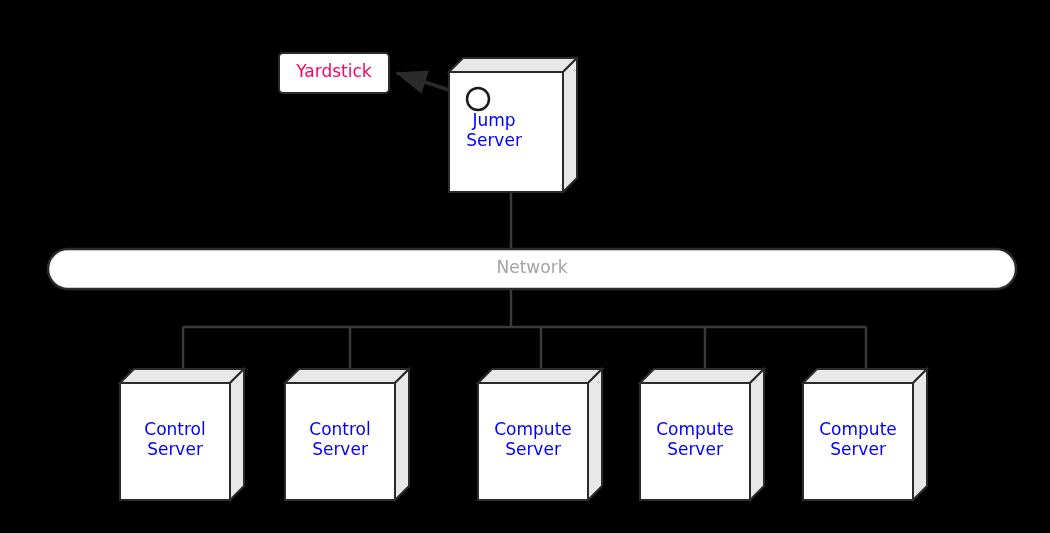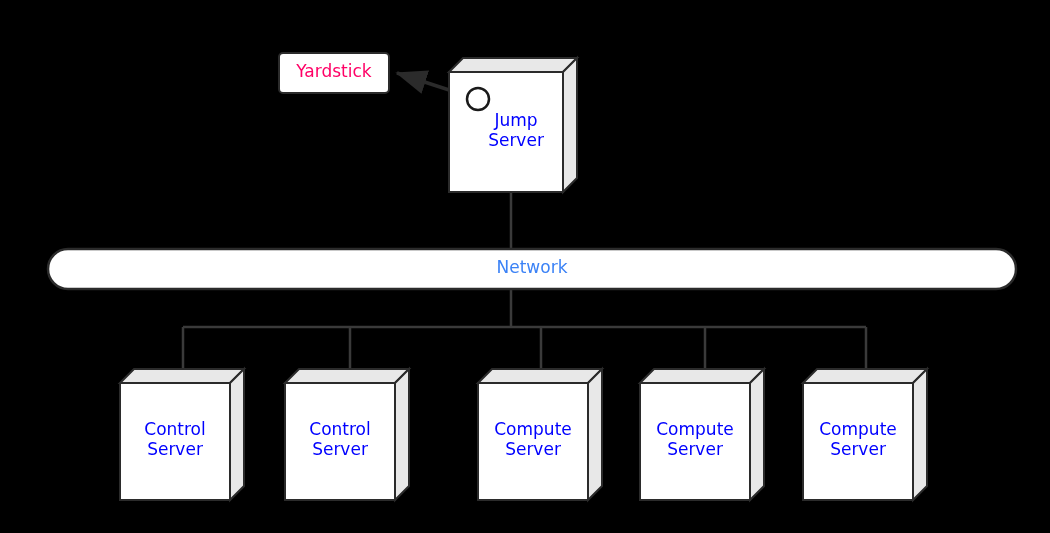--- a/index.html
+++ b/index.html
@@ -31,21 +31,21 @@
     text-align: center;
     line-height: 1.15;
     pointer-events: none;
     white-space: pre-line;
   }
   .server-label {
     color: #0000FF;
     font-size: 17px;
   }
   .plain-label {
-    color: #3b82f6;
+    color: #a3a3a3;
     font-size: 17px;
   }
   .accent-label {
     color: #FF0066;
     font-size: 17px;
   }
 </style>
 </head>
 <body>
 
@@ -113,21 +113,21 @@
 
     <g>
       <polygon points="803,383 817,369 927,369 913,383" fill="#E8E8E8" stroke="#2B2B2B" stroke-width="2"></polygon>
       <polygon points="913,383 927,369 927,486 913,500" fill="#E8E8E8" stroke="#2B2B2B" stroke-width="2"></polygon>
       <rect x="803" y="383" width="110" height="117" fill="#FFFFFF" stroke="#2B2B2B" stroke-width="2"></rect>
     </g>
   </svg>
 
   <div class="node-label accent-label" style="left:279px; top:62px; width:110px;">Yardstick</div>
 
-  <div class="node-label server-label" style="left:459px; top:111px; width:114px;"><span>Jump</span><br><span>Server</span></div>
+  <div class="node-label server-label" style="left:437px; top:111px; width:114px;"><span>Jump</span><br><span>Server</span></div>
 
   <div class="node-label plain-label" style="left:48px; top:258px; width:968px;">Network</div>
 
   <div class="node-label server-label" style="left:120px; top:420px; width:110px;"><span>Control</span><br><span>Server</span></div>
 
   <div class="node-label server-label" style="left:285px; top:420px; width:110px;"><span>Control</span><br><span>Server</span></div>
 
   <div class="node-label server-label" style="left:478px; top:420px; width:110px;"><span>Compute</span><br><span>Server</span></div>
 
   <div class="node-label server-label" style="left:640px; top:420px; width:110px;"><span>Compute</span><br><span>Server</span></div>

